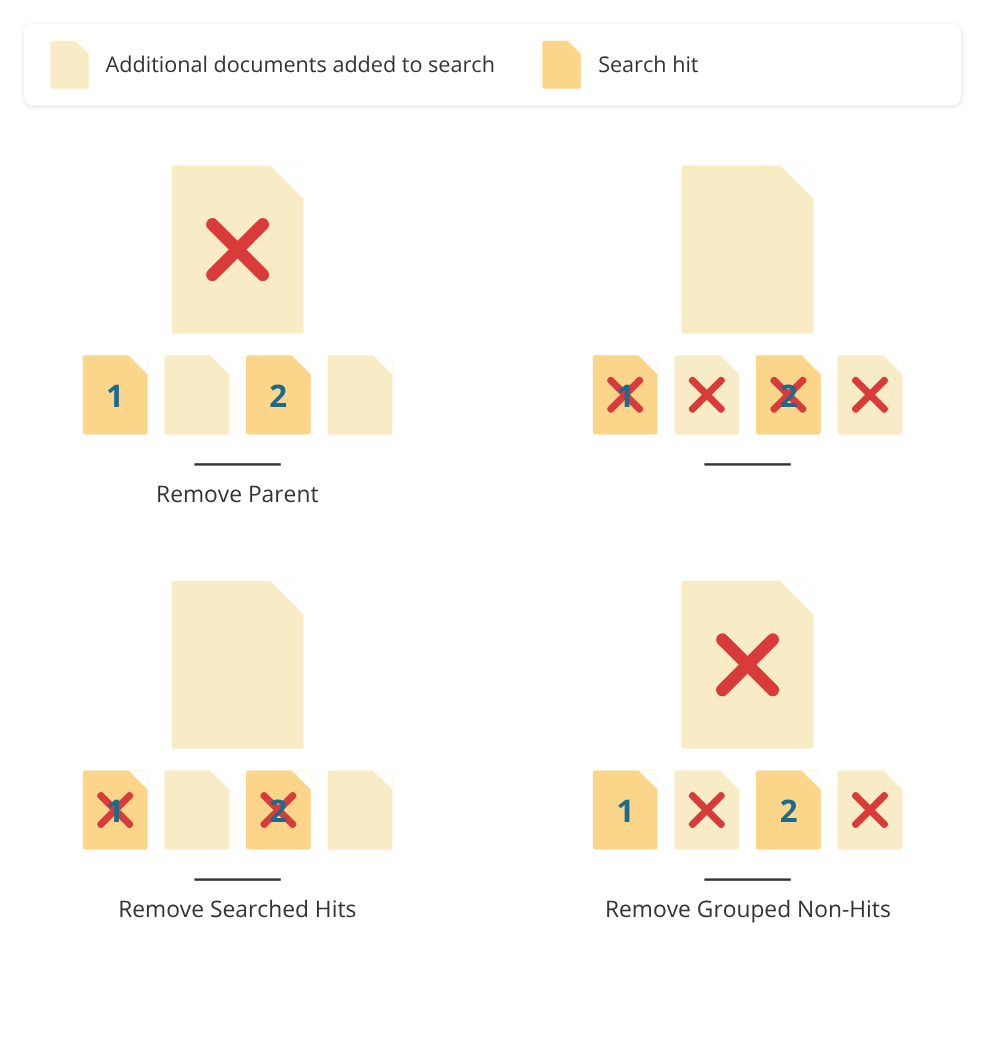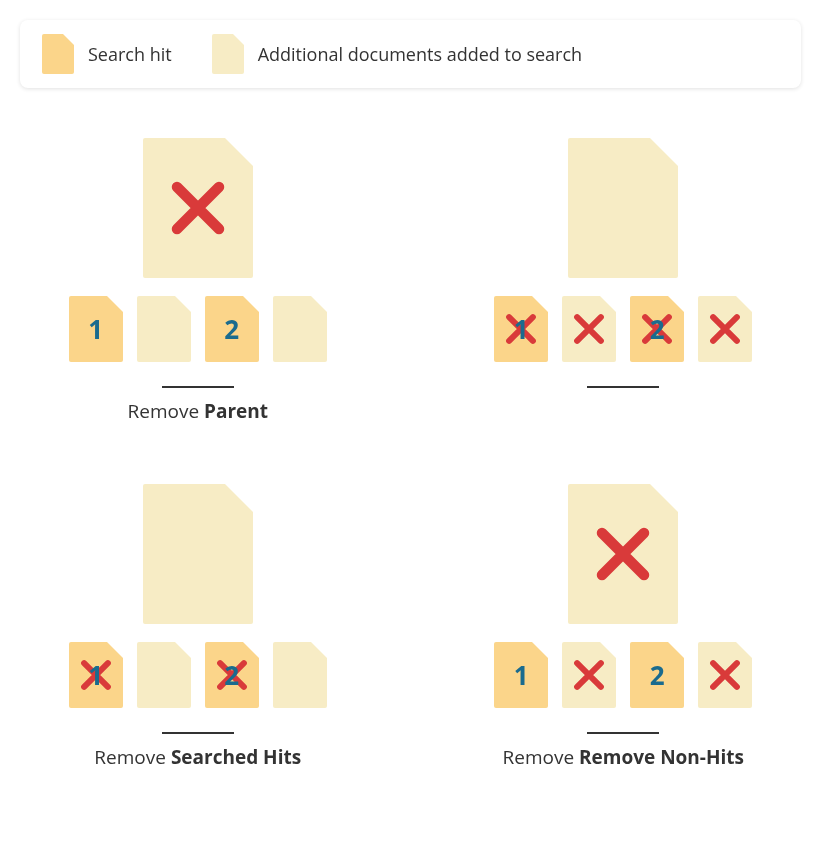--- a/index.html
+++ b/index.html
@@ -11,21 +11,21 @@
 .legend-item{display:flex;align-items:center;gap:14px}
 .legend-item span{font-size:18px;color:#333}
 
 
 .grid{display:grid;grid-template-columns:1fr 1fr;column-gap:70px;row-gap:60px;margin-top:50px}
 .panel{display:flex;flex-direction:column;align-items:center}
 .docs{display:flex;flex-direction:column;align-items:center;gap:18px}
 .row{display:flex;gap:14px}
 .rule{width:72px;height:2px;background:#333;margin:24px 0 10px}
 .cap{font-size:19px;color:#333}
-.cap b{font-weight:700}
+.cap b{font-weight:400}
 
 
 .doc{position:relative;background:#f7ecc5;border-radius:2px;display:flex;align-items:center;justify-content:center}
 .doc::after{content:"";position:absolute;top:0;right:0;border-style:solid}
 .doc.hit{background:#fbd58a}
 .big{width:110px;height:140px}
 .big::after{border-width:0 28px 28px 0;border-color:transparent #fff transparent #e9d489}
 .sm{width:54px;height:66px}
 .sm::after{border-width:0 16px 16px 0;border-color:transparent #fff transparent #e9d489}
 .sm.hit::after{border-width:0 16px 16px 0;border-color:transparent #fff transparent #f2b657}
@@ -41,26 +41,26 @@
 .sm .sx.full{width:34px;height:34px}
 .sm .sx.over{width:34px;height:34px;position:absolute;left:50%;top:50%;transform:translate(-50%,-50%)}
 </style>
 </head>
 <body>
 
 <div class="wrap">
 
   <div class="legend">
     <div class="legend-item">
+      <div class="doc sm"></div>
+      <span>Additional documents added to search</span>
+    </div>
+    <div class="legend-item">
       <div class="doc sm hit"></div>
       <span>Search hit</span>
-    </div>
-    <div class="legend-item">
-      <div class="doc sm"></div>
-      <span>Additional documents added to search</span>
     </div>
   </div>
 
   <div class="grid">
 
     <div class="panel">
       <div class="docs">
         <div class="doc big">
           <div class="sxwrap">
               <svg class="sx" viewBox="0 0 40 40">
@@ -168,17 +168,17 @@
           <div class="doc sm">
               <div class="sxwrap">
                 <svg class="sx full" viewBox="0 0 40 40">
                   <path d="M6 6 L34 34 M34 6 L6 34"></path>
                 </svg>
               </div>
             </div>
         </div>
       </div>
       <div class="rule"></div>
-      <div class="cap"><span>Remove </span><b>Remove Non-Hits</b></div>
+      <div class="cap"><span>Remove </span><b>Grouped Non-Hits</b></div>
     </div>
 
   </div>
 </div>
 
 </body></html>

